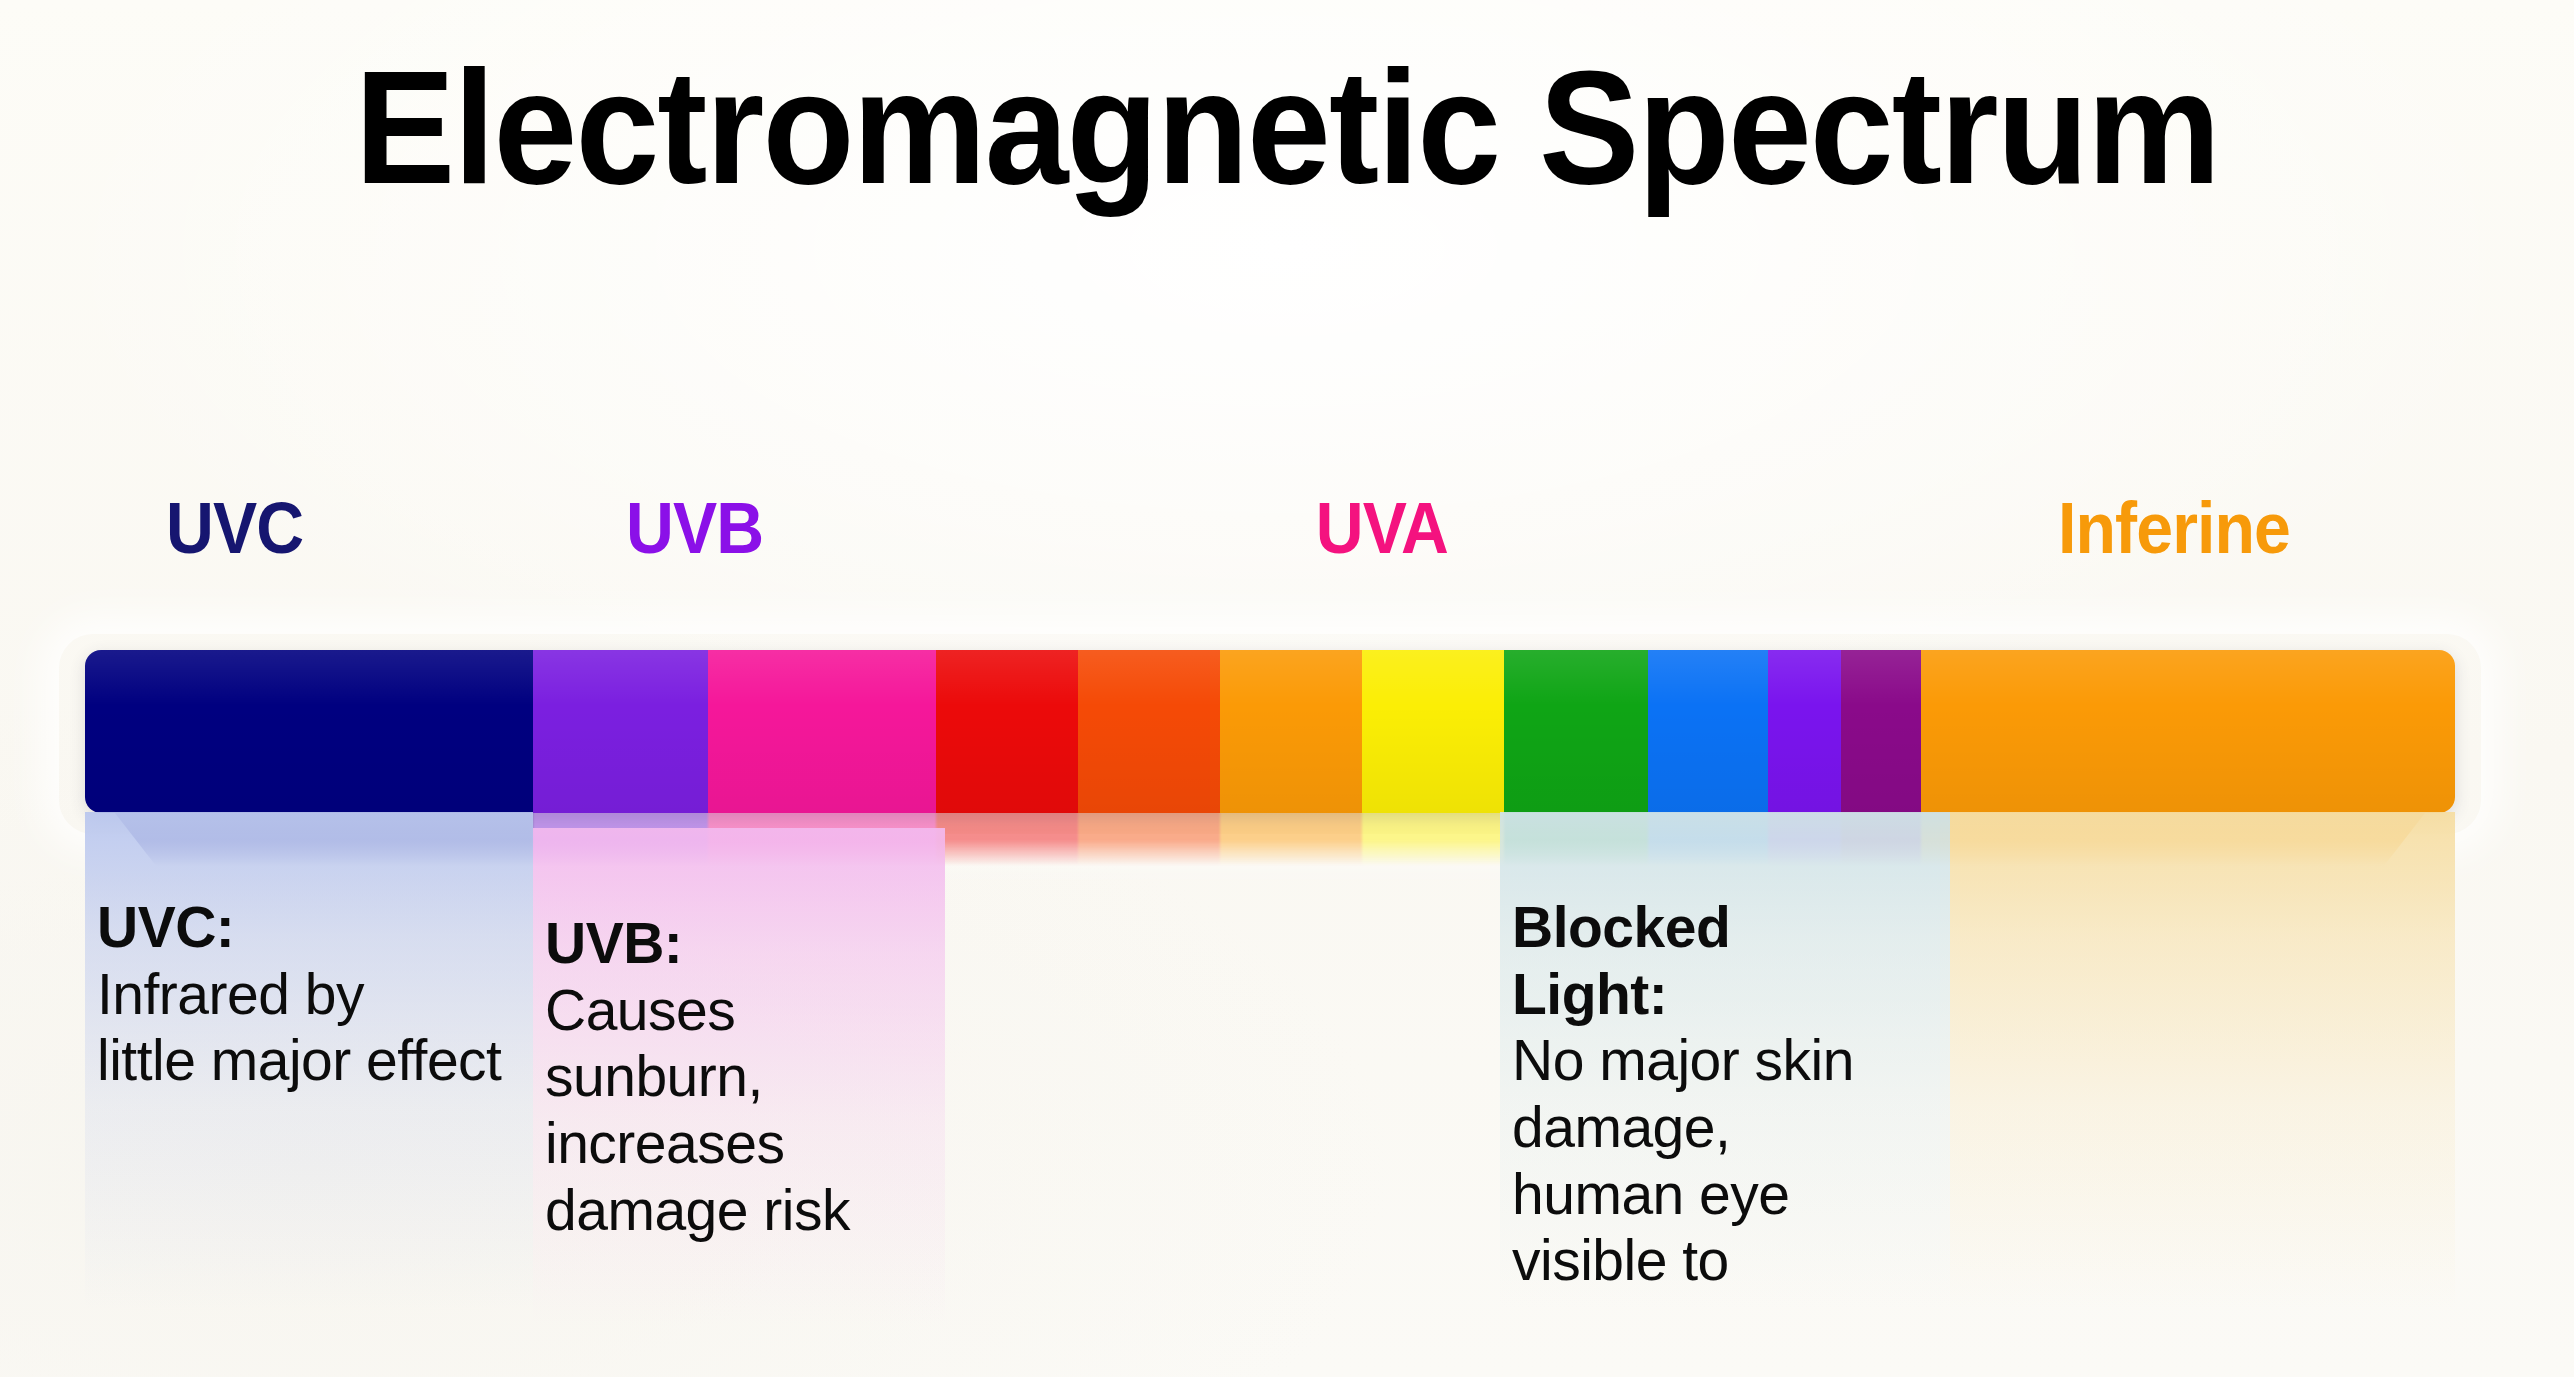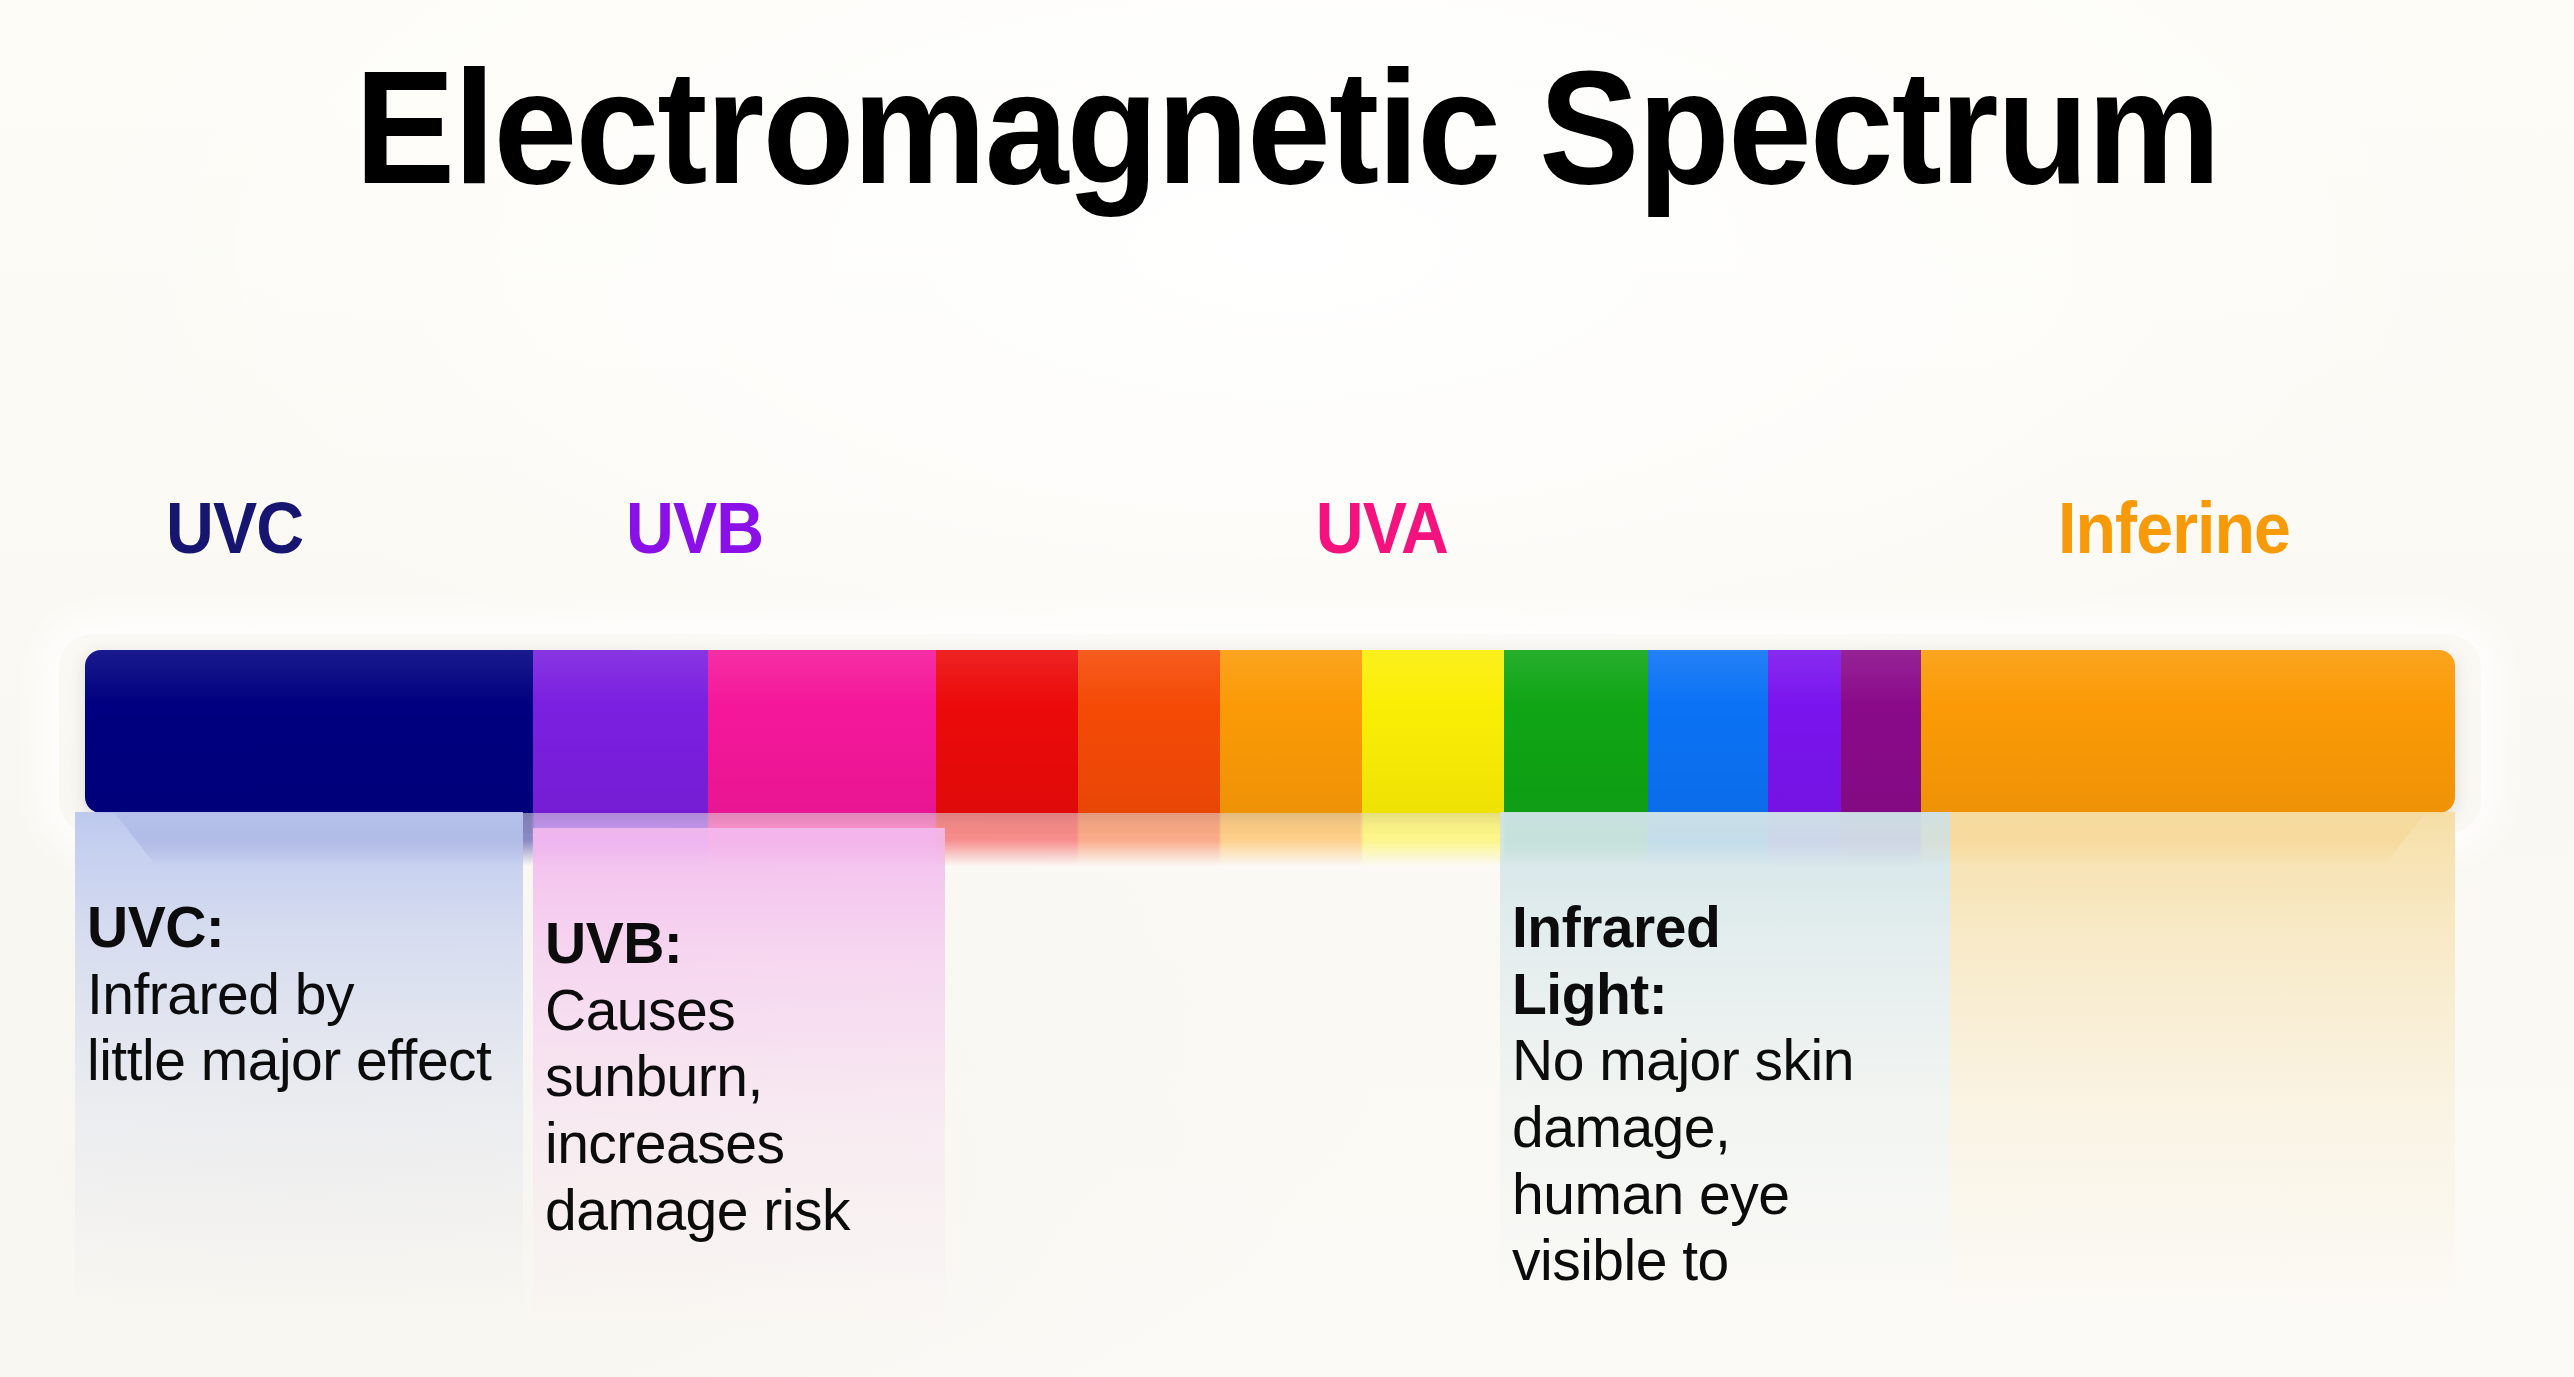--- a/index.html
+++ b/index.html
@@ -170,41 +170,41 @@
       <div class="spec-seg" style="width: 142px; background: rgb(251, 238, 5);"></div>
       <div class="spec-seg" style="width: 144px; background: rgb(15, 165, 21);"></div>
       <div class="spec-seg" style="width: 120px; background: rgb(11, 114, 245);"></div>
       <div class="spec-seg" style="width: 73px; background: rgb(122, 20, 238);"></div>
       <div class="spec-seg" style="width: 80px; background: rgb(138, 10, 138);"></div>
       <div class="spec-seg" style="width: 534px; background: rgb(251, 154, 6);"></div>
     </div>
 </div>
 
 <div id="panels">
-    <div class="panel" style="left: 75px; width: 448px;">
+    <div class="panel" style="left: 85px; width: 448px;">
       <div class="panel-tint" style="background: linear-gradient(rgba(185, 198, 238, 0.933) 0%, rgba(185, 198, 238, 0.533) 22%, rgba(185, 198, 238, 0.2) 52%, rgba(255, 255, 255, 0) 88%);"></div>
       <div class="panel-text" style="padding-left: 12px;">
         <div class="ttl">UVC:</div>
         <div>Infrared by</div>
         <div>little major effect</div>
       </div>
     </div>
     <div class="panel" style="left: 533px; width: 412px; margin-top: 16px;">
       <div class="panel-tint" style="background: linear-gradient(rgba(243, 185, 238, 0.933) 0%, rgba(243, 185, 238, 0.533) 22%, rgba(243, 185, 238, 0.2) 52%, rgba(255, 255, 255, 0) 88%);"></div>
       <div class="panel-text" style="padding-left: 12px;">
         <div class="ttl">UVB:</div>
         <div>Causes sunburn,</div>
         <div>increases</div>
         <div>damage risk</div>
       </div>
     </div>
     <div class="panel" style="left: 1500px; width: 450px;">
       <div class="panel-tint" style="background: linear-gradient(rgba(207, 227, 232, 0.933) 0%, rgba(207, 227, 232, 0.533) 22%, rgba(207, 227, 232, 0.2) 52%, rgba(255, 255, 255, 0) 88%);"></div>
       <div class="panel-text" style="padding-left: 12px;">
-        <div class="ttl">Infrared</div>
+        <div class="ttl">Blocked</div>
         <div class="ttl">Light:</div>
         <div>No major skin</div>
         <div>damage,</div>
         <div>human eye</div>
         <div>visible to</div>
       </div>
     </div>
     <div class="panel" style="left: 1950px; width: 505px;">
       <div class="panel-tint" style="background: linear-gradient(rgba(246, 221, 161, 0.933) 0%, rgba(246, 221, 161, 0.533) 22%, rgba(246, 221, 161, 0.2) 52%, rgba(255, 255, 255, 0) 88%);"></div>
     </div>

